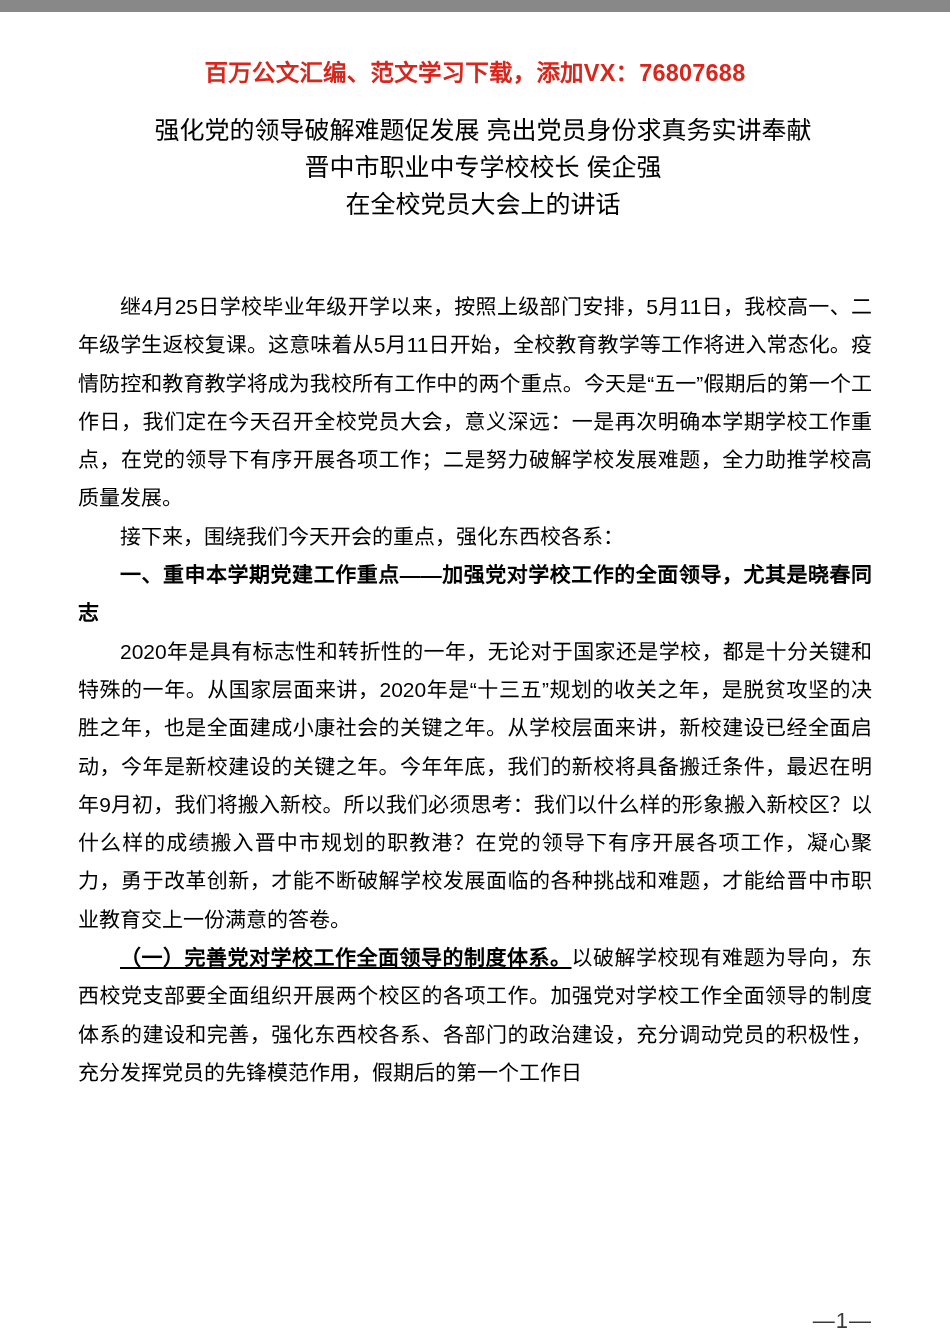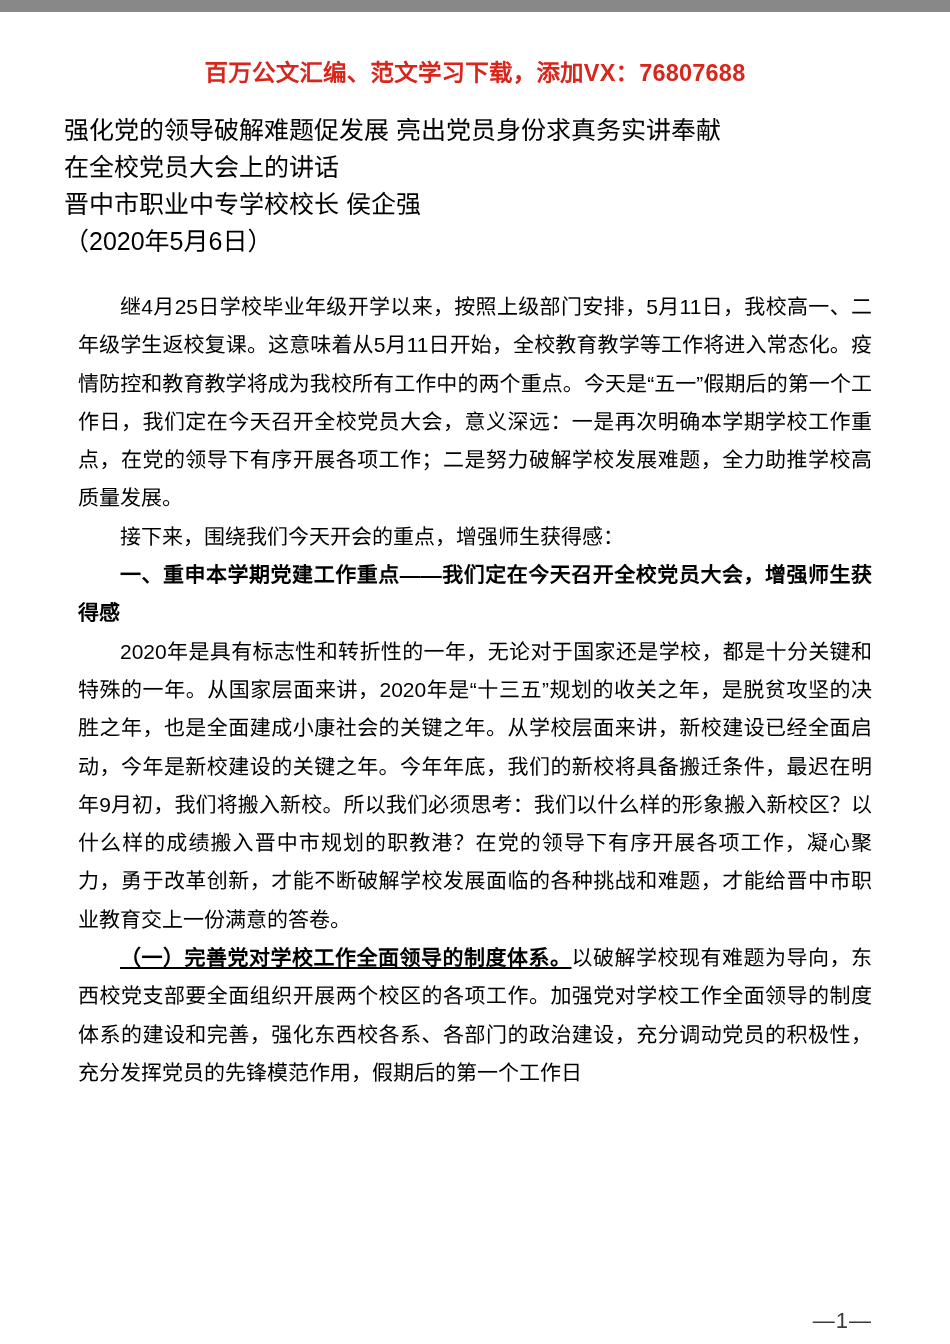--- a/index.html
+++ b/index.html
@@ -31,22 +31,23 @@
     font-weight: 700;
     letter-spacing: 0.2px;
     color: #d8261c;
     white-space: nowrap;
   }
 
   
   .title-block {
     position: absolute;
     top: 100px;
-    left: 64px;
+    left: 86px;
     width: 794px;
+    text-align: center;
   }
   .title-line {
     font-size: 25px;
     font-weight: 400;
     line-height: 37px;
     white-space: nowrap;
   }
 
   
   .body-area {
@@ -88,28 +89,27 @@
 </style>
 </head>
 <body>
 
 <div class="page">
 
   <div class="promo-banner" style="color: rgb(216, 38, 28);">百万公文汇编、范文学习下载，添加VX：76807688</div>
 
   <div class="title-block">
     <div class="title-line">强化党的领导破解难题促发展  亮出党员身份求真务实讲奉献</div>
+    <div class="title-line">晋中市职业中专学校校长  侯企强</div>
     <div class="title-line">在全校党员大会上的讲话</div>
-    <div class="title-line">晋中市职业中专学校校长  侯企强</div>
-    <div class="title-line">（2020年5月6日）</div>
   </div>
 
   <div class="body-area">
     <p class="para indent">继4月25日学校毕业年级开学以来，按照上级部门安排，5月11日，我校高一、二年级学生返校复课。这意味着从5月11日开始，全校教育教学等工作将进入常态化。疫情防控和教育教学将成为我校所有工作中的两个重点。今天是“五一”假期后的第一个工作日，我们定在今天召开全校党员大会，意义深远：一是再次明确本学期学校工作重点，在党的领导下有序开展各项工作；二是努力破解学校发展难题，全力助推学校高质量发展。</p>
-    <p class="para indent">接下来，围绕我们今天开会的重点，增强师生获得感：</p>
-    <p class="para indent heading">一、重申本学期党建工作重点——我们定在今天召开全校党员大会，增强师生获得感</p>
+    <p class="para indent">接下来，围绕我们今天开会的重点，强化东西校各系：</p>
+    <p class="para indent heading">一、重申本学期党建工作重点——加强党对学校工作的全面领导，尤其是晓春同志</p>
     <p class="para indent">2020年是具有标志性和转折性的一年，无论对于国家还是学校，都是十分关键和特殊的一年。从国家层面来讲，2020年是“十三五”规划的收关之年，是脱贫攻坚的决胜之年，也是全面建成小康社会的关键之年。从学校层面来讲，新校建设已经全面启动，今年是新校建设的关键之年。今年年底，我们的新校将具备搬迁条件，最迟在明年9月初，我们将搬入新校。所以我们必须思考：我们以什么样的形象搬入新校区？以什么样的成绩搬入晋中市规划的职教港？在党的领导下有序开展各项工作，凝心聚力，勇于改革创新，才能不断破解学校发展面临的各种挑战和难题，才能给晋中市职业教育交上一份满意的答卷。</p>
     <p class="para indent"><span class="lead-bold">（一）完善党对学校工作全面领导的制度体系。</span><span>以破解学校现有难题为导向，东西校党支部要全面组织开展两个校区的各项工作。加强党对学校工作全面领导的制度体系的建设和完善，强化东西校各系、各部门的政治建设，充分调动党员的积极性，充分发挥党员的先锋模范作用，假期后的第一个工作日</span></p>
   </div>
 
   <div class="page-number">—1—</div>
 
 </div>
 
 </body></html>

